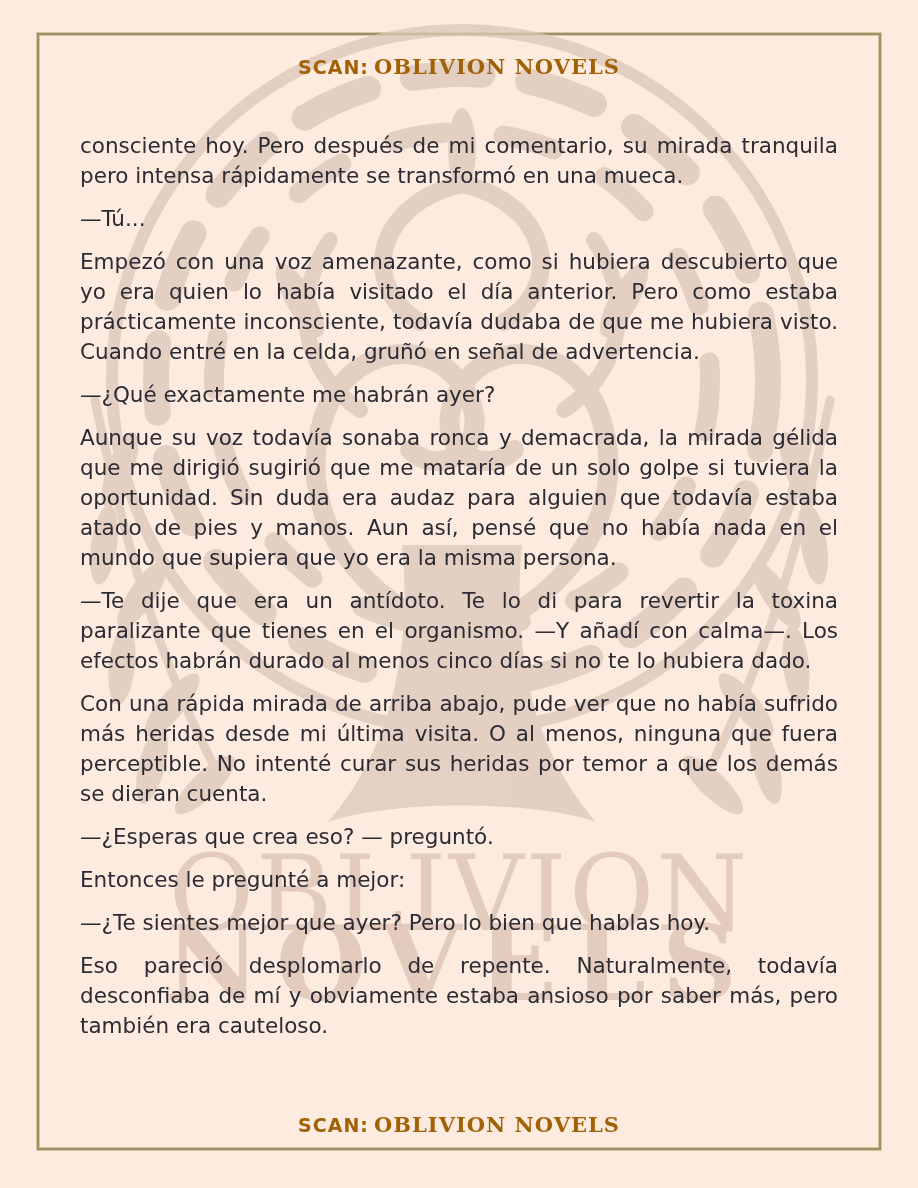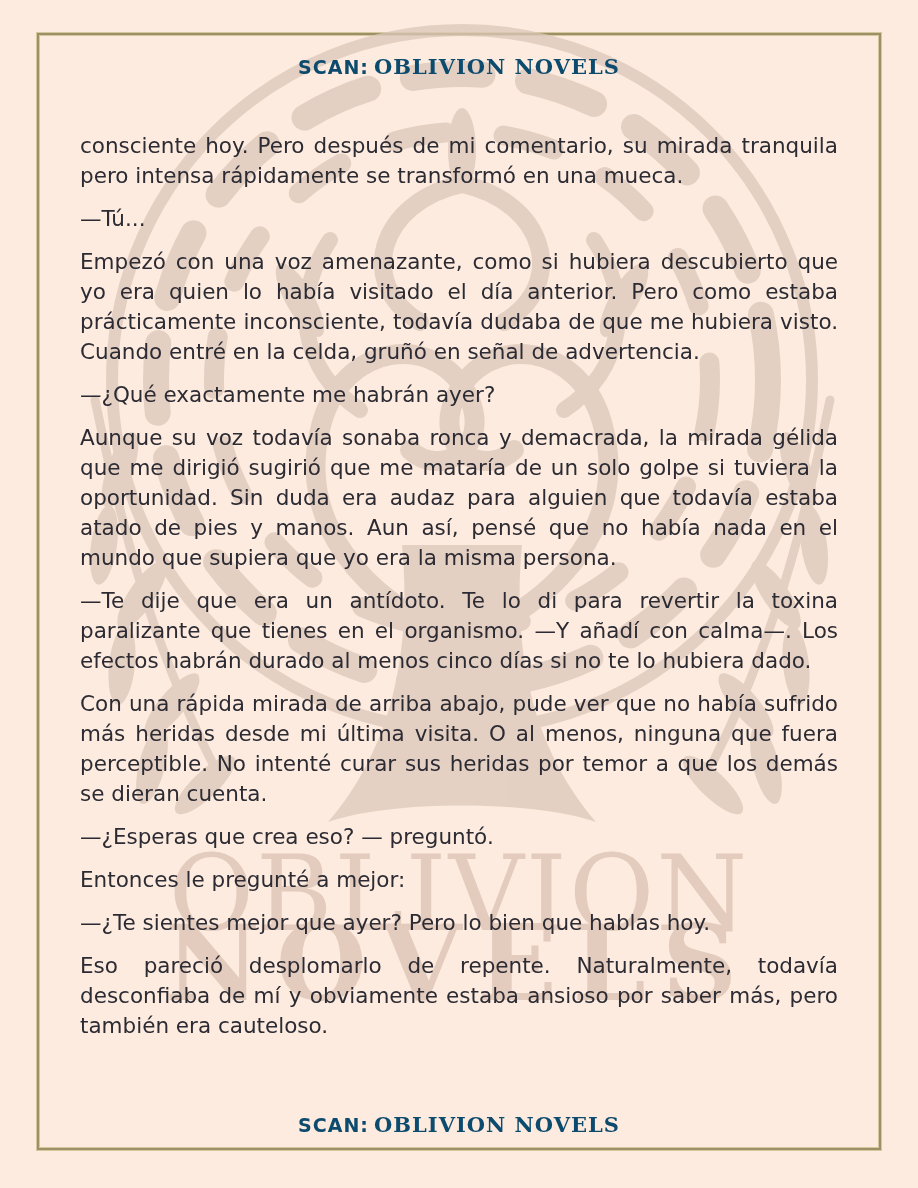--- a/index.html
+++ b/index.html
@@ -22,21 +22,21 @@
   .wm-line{
     position:absolute;left:50%;transform:translateX(-50%);
     font-family:"DejaVu Serif","Liberation Serif",serif;
     color:#e3ccbe;white-space:nowrap;line-height:1;
   }
   .wm-line1{top:842px;font-size:104px;letter-spacing:2px;}
   .wm-line2{top:912px;font-size:104px;letter-spacing:16px;font-weight:bold;}
   
   .scanline{
     position:absolute;left:0;width:100%;text-align:center;z-index:2;
-    color:#0c4a6e;
+    color:#a16207;
   }
   .scanline .scan-label{
     font-family:"DejaVu Sans","Liberation Sans",sans-serif;
     font-weight:700;font-size:19px;letter-spacing:1px;
   }
   .scanline .brand-label{
     font-family:"DejaVu Serif","Liberation Serif",serif;
     font-weight:700;font-size:21px;letter-spacing:1px;
   }
   .header{top:54px;}

